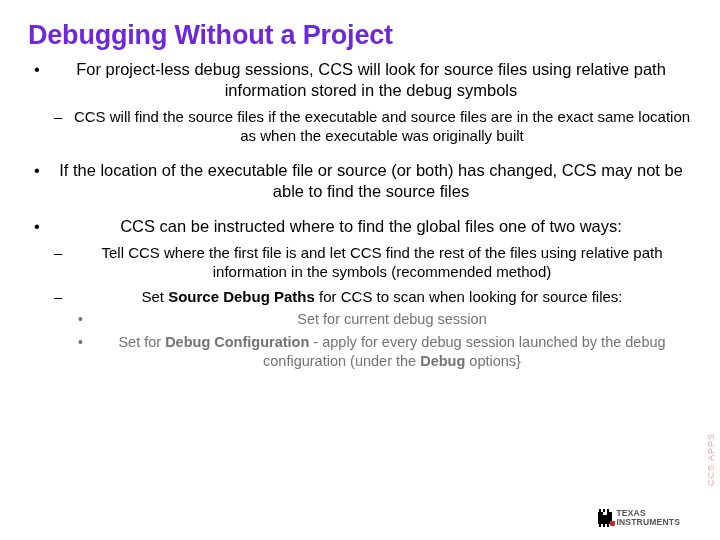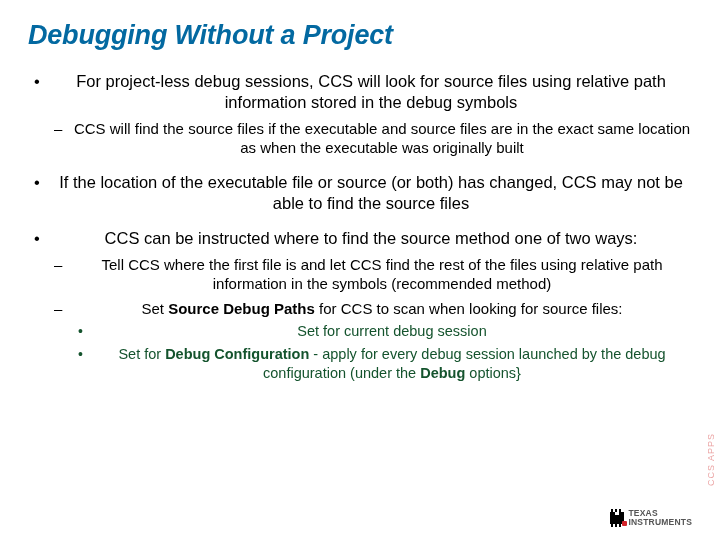--- a/index.html
+++ b/index.html
@@ -1,29 +1,29 @@
 <!DOCTYPE html>
 <html><head>
 <meta charset="utf-8">
 <style>
   * { box-sizing: border-box; margin: 0; padding: 0; }
   html, body { width: 720px; height: 540px; font-family: Arial, Helvetica, sans-serif; background: #fff; overflow: hidden; }
   .slide { width: 720px; height: 540px; position: relative; padding: 20px 28px 0 28px; }
-  h1.title { color: #0369a1; font-size: 27px; font-weight: bold; margin-bottom: 20px; letter-spacing: -0.2px; font-style: italic; }
+  h1.title { color: #6d28d9; font-size: 27px; font-weight: bold; margin-bottom: 8px; letter-spacing: -0.2px; }
   ul, li { list-style: none; text-align: center; }
   .lvl1 > li { position: relative; padding-left: 22px; margin-bottom: 14px; font-size: 16.5px; line-height: 1.28; color: #000; }
   .lvl1 > li::before { content: "•"; position: absolute; left: 6px; top: 0; font-size: 16.5px; }
   .lvl2 { margin-top: 6px; }
   .lvl2 > li { position: relative; padding-left: 22px; margin-bottom: 6px; font-size: 15px; line-height: 1.28; color: #000; }
   .lvl2 > li::before { content: "–"; position: absolute; left: 4px; top: 0; }
   .lvl3 { margin-top: 4px; }
-  .lvl3 > li { position: relative; padding-left: 20px; margin-bottom: 4px; font-size: 14.5px; line-height: 1.3; color: #14532d; }
+  .lvl3 > li { position: relative; padding-left: 20px; margin-bottom: 4px; font-size: 14.5px; line-height: 1.3; color: #737373; }
   .lvl3 > li::before { content: "•"; position: absolute; left: 6px; top: 0; font-size: 14px; }
   .b { font-weight: bold; }
-  .footer { position: absolute; bottom: 12px; right: 28px; display: flex; align-items: center; gap: 0; }
+  .footer { position: absolute; bottom: 12px; right: 40px; display: flex; align-items: center; gap: 0; }
   .ti-chip { width: 22px; height: 20px; position: relative; }
   .ti-chip .body { position: absolute; left: 4px; top: 4px; width: 14px; height: 12px; background: #000; }
   .ti-chip .notch { position: absolute; left: 9px; top: 4px; width: 4px; height: 3px; background: #fff; }
   .ti-chip .pin { position: absolute; width: 2px; height: 3px; background: #000; }
   .ti-chip .pin.t1 { left: 5px; top: 1px; } .ti-chip .pin.t2 { left: 9px; top: 1px; } .ti-chip .pin.t3 { left: 13px; top: 1px; }
   .ti-chip .pin.b1 { left: 5px; bottom: 1px; } .ti-chip .pin.b2 { left: 9px; bottom: 1px; } .ti-chip .pin.b3 { left: 13px; bottom: 1px; }
   .ti-chip .dot { position: absolute; right: 1px; bottom: 2px; width: 5px; height: 5px; background: #d2232a; border-radius: 1px; }
   .ti-text { font-size: 8.5px; line-height: 1.05; color: #555; font-weight: bold; letter-spacing: 0.2px; }
   .side-label { position: absolute; right: 4px; bottom: 54px; font-size: 9px; color: #d66; writing-mode: vertical-rl; transform: rotate(180deg); letter-spacing: 1px; opacity: 0.6; }
 </style>
@@ -35,21 +35,21 @@
 
   <ul class="lvl1">
     <li>
       <span>For project-less debug sessions, CCS will look for source files using relative path information stored in the debug symbols</span>
       <ul class="lvl2">
         <li>CCS will find the source files if the executable and source files are in the exact same location as when the executable was originally built</li>
       </ul>
     </li>
     <li>If the location of the executable file or source (or both) has changed, CCS may not be able to find the source files</li>
     <li>
-      <span>CCS can be instructed where to find the source method one of two ways:</span>
+      <span>CCS can be instructed where to find the global files one of two ways:</span>
       <ul class="lvl2">
         <li>Tell CCS where the first file is and let CCS find the rest of the files using relative path information in the symbols (recommended method)</li>
         <li>
           <span>Set </span><span class="b">Source Debug Paths</span><span> for CCS to scan when looking for source files:</span>
           <ul class="lvl3">
             <li>Set for current debug session</li>
             <li>
               <span>Set for </span><span class="b">Debug Configuration</span><span> - apply for every debug session launched by the debug configuration (under the </span><span class="b">Debug</span><span> options}</span>
             </li>
           </ul>

